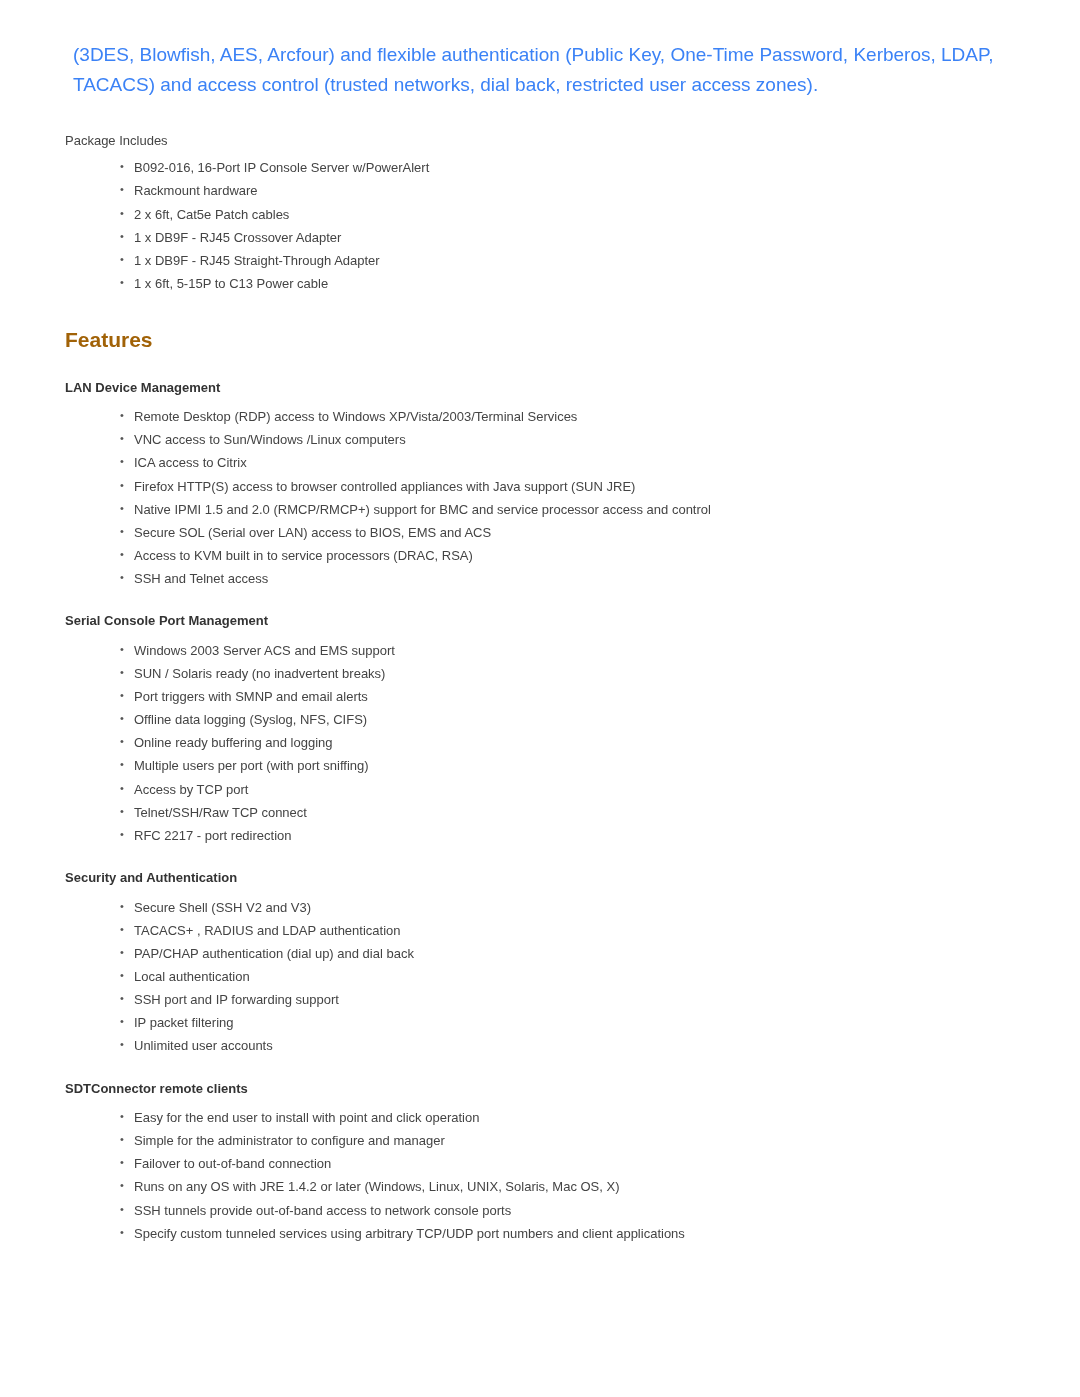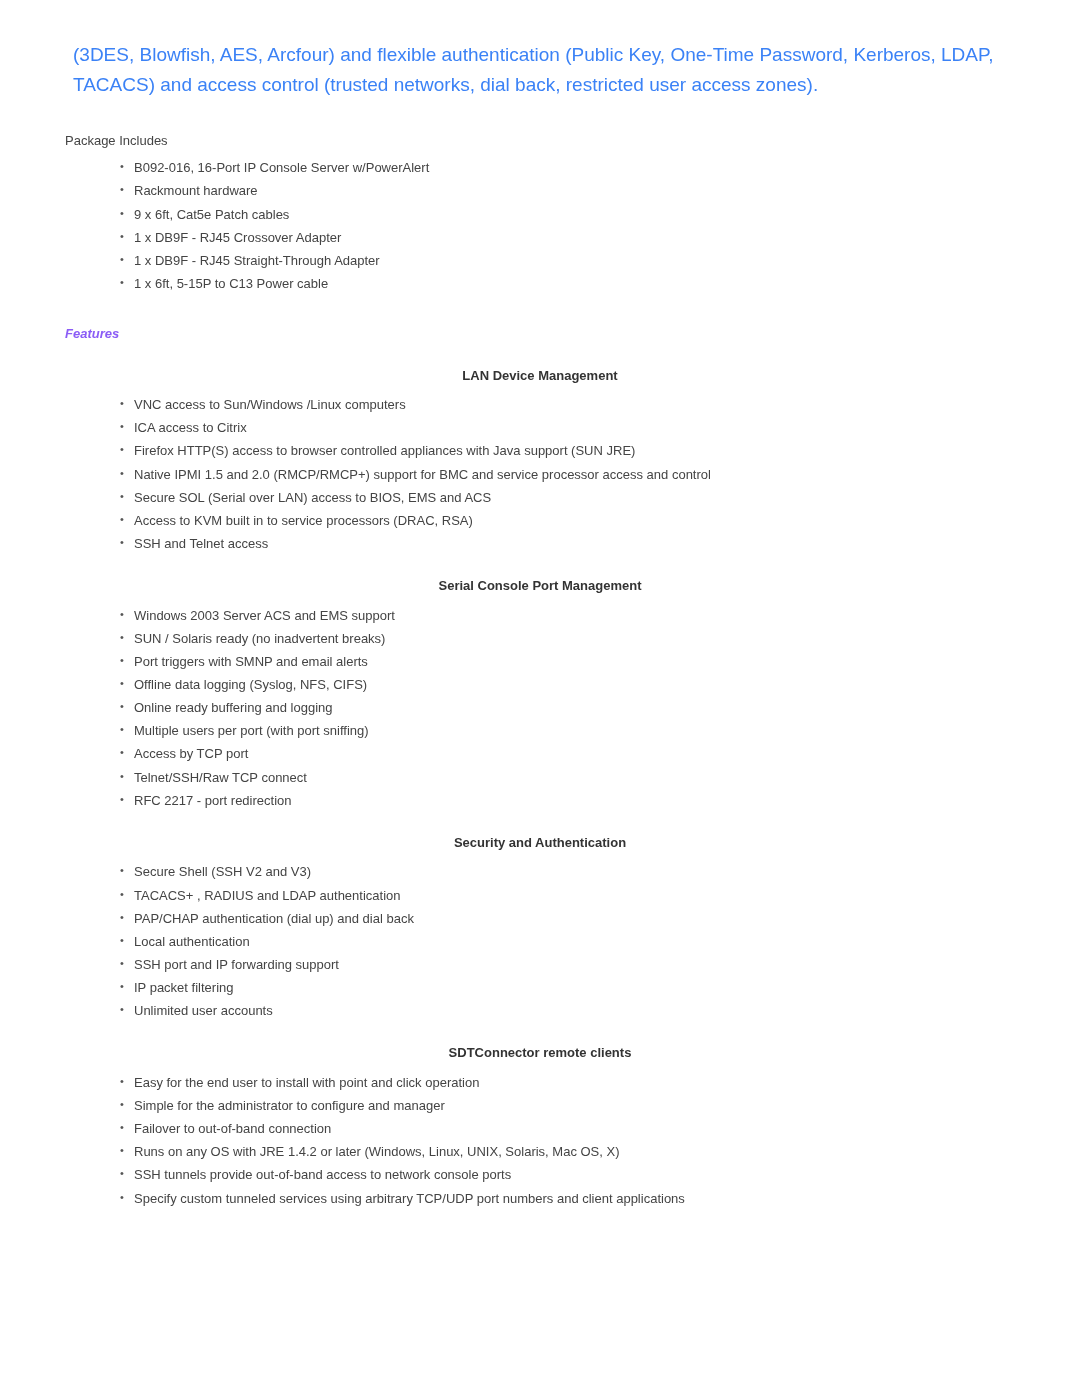--- a/index.html
+++ b/index.html
@@ -26,34 +26,32 @@
     }
     .package-section {
       margin-bottom: 30px;
     }
     .package-label {
       font-size: 13px;
       color: #444;
       margin-bottom: 8px;
     }
     .features-heading {
-      color: #8b5cf6;
-      font-size: 13px;
+      color: #a16207;
+      font-size: 21px;
       font-weight: bold;
       margin-bottom: 20px;
       margin-top: 10px;
-      font-style: italic;
     }
     .section-heading {
       font-size: 13px;
       font-weight: bold;
       color: #333;
       margin-bottom: 10px;
       margin-top: 22px;
-      text-align: center;
     }
     ul {
       list-style: none;
       padding-left: 55px;
       margin-bottom: 10px;
     }
     ul li {
       position: relative;
       padding-left: 14px;
       margin-bottom: 3px;
@@ -73,34 +71,35 @@
 </head>
 <body>
 
 <p class="intro-text">(3DES, Blowfish, AES, Arcfour) and flexible authentication (Public Key, One-Time Password, Kerberos, LDAP, TACACS) and access control (trusted networks, dial back, restricted user access zones).</p>
 
 <div class="package-section">
   <p class="package-label">Package Includes</p>
   <ul>
     <li>B092-016, 16-Port IP Console Server w/PowerAlert</li>
     <li>Rackmount hardware</li>
-    <li>9 x 6ft, Cat5e Patch cables</li>
+    <li>2 x 6ft, Cat5e Patch cables</li>
     <li>1 x DB9F - RJ45 Crossover Adapter</li>
     <li>1 x DB9F - RJ45 Straight-Through Adapter</li>
     <li>1 x 6ft, 5-15P to C13 Power cable</li>
   </ul>
 </div>
 
 <h2 class="features-heading">Features</h2>
 
 <div>
 
   <div>
     <p class="section-heading">LAN Device Management</p>
     <ul>
+      <li>Remote Desktop (RDP) access to Windows XP/Vista/2003/Terminal Services</li>
       <li>VNC access to Sun/Windows /Linux computers</li>
       <li>ICA access to Citrix</li>
       <li>Firefox HTTP(S) access to browser controlled appliances with Java support (SUN JRE)</li>
       <li>Native IPMI 1.5 and 2.0 (RMCP/RMCP+) support for BMC and service processor access and control</li>
       <li>Secure SOL (Serial over LAN) access to BIOS, EMS and ACS</li>
       <li>Access to KVM built in to service processors (DRAC, RSA)</li>
       <li>SSH and Telnet access</li>
     </ul>
   </div>
 

